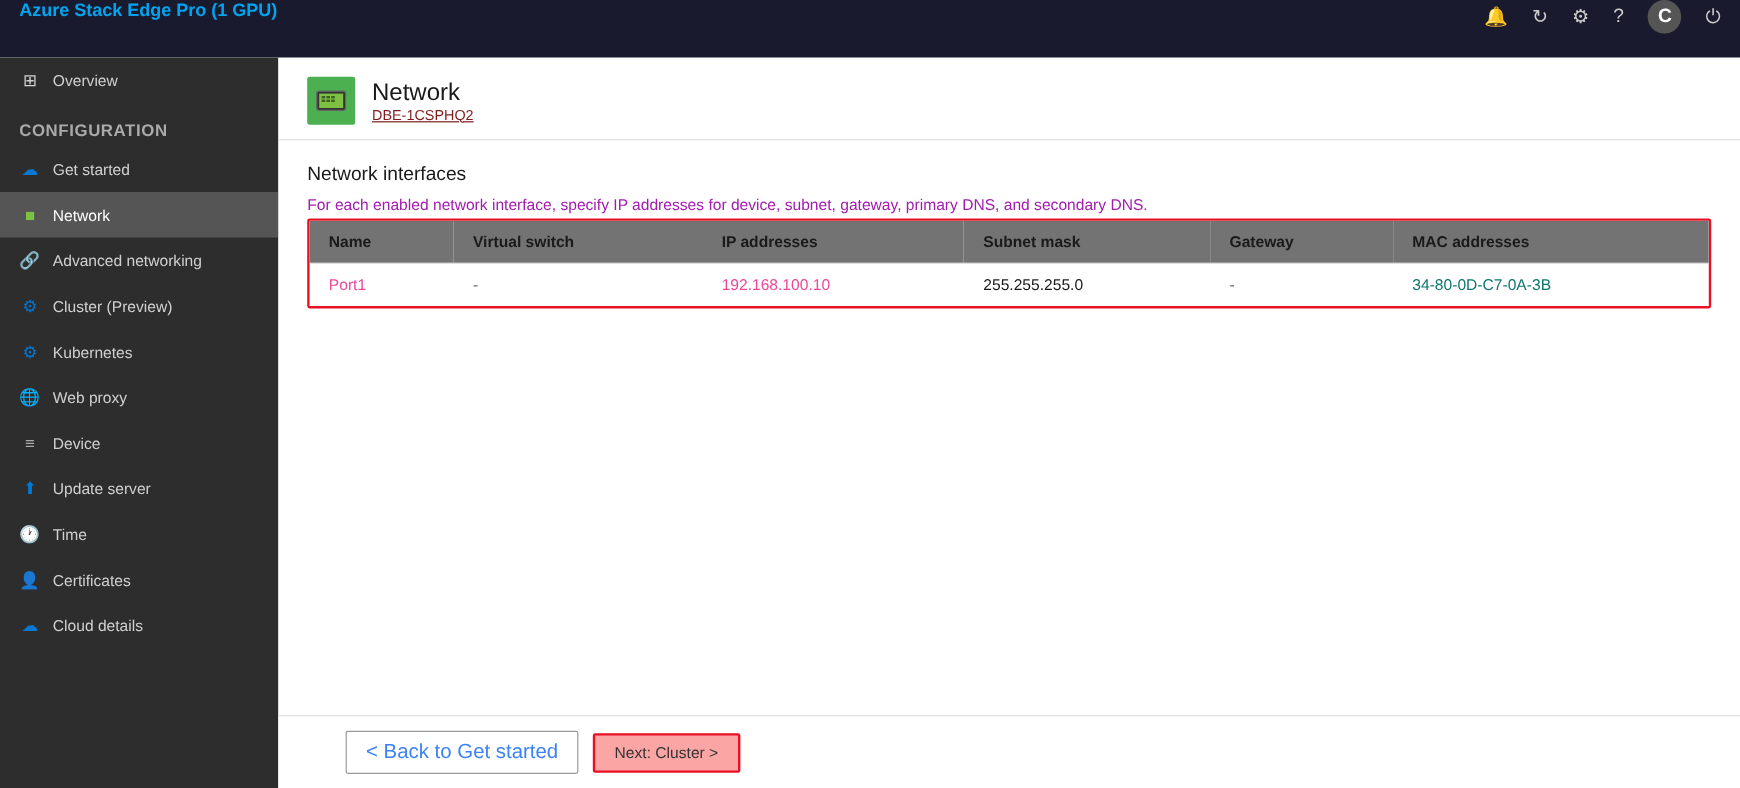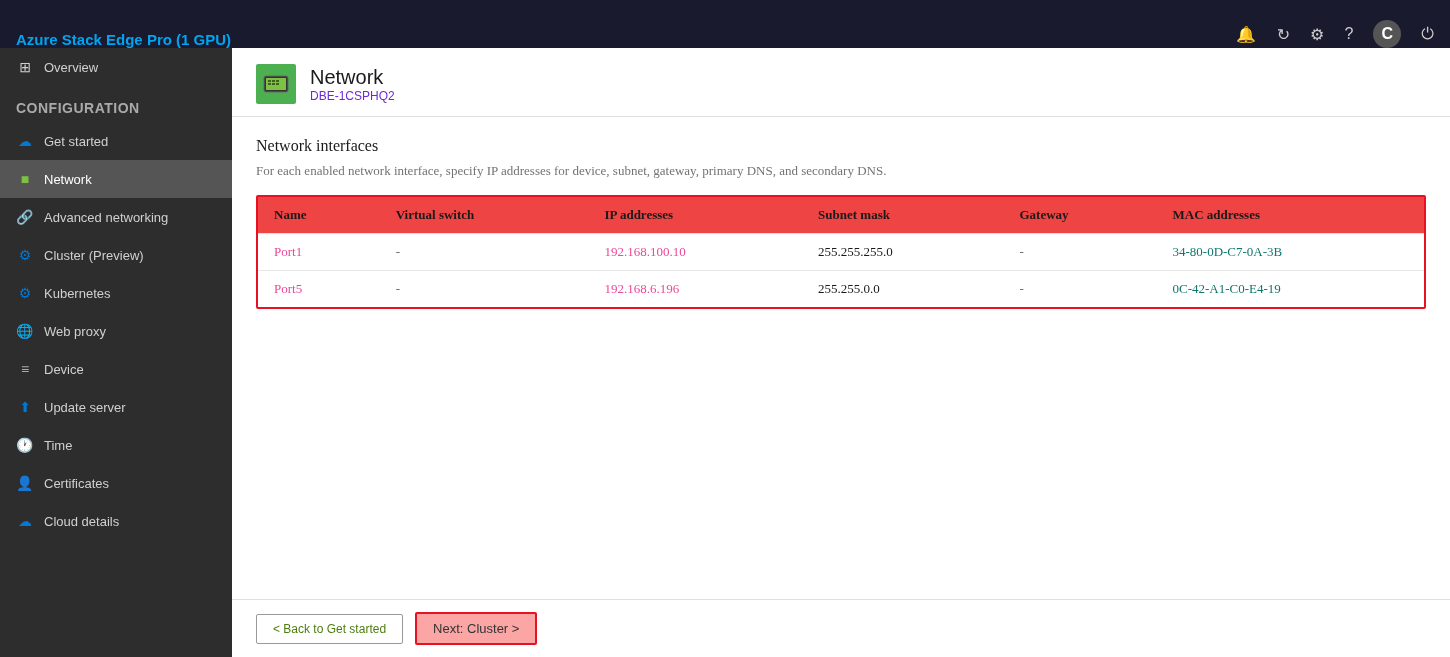--- a/index.html
+++ b/index.html
@@ -3,21 +3,21 @@
   <meta charset="utf-8">
   <style>
     * { box-sizing: border-box; margin: 0; padding: 0; }
     body { font-family: 'Segoe UI', sans-serif; font-size: 13px; background: #f0f0f0; display: flex; flex-direction: column; height: 657px; width: 1450px; overflow: hidden; }
 
     
     .topbar {
       background: #1a1a2e;
       height: 48px;
       display: flex;
-      align-items: flex-end;
+      align-items: flex-start;
       justify-content: space-between;
       padding: 0 16px;
       flex-shrink: 0;
     }
     .topbar-title {
       color: #00a4ef;
       font-size: 15px;
       font-weight: 600;
     }
     .topbar-icons {
@@ -105,57 +105,57 @@
       border-radius: 2px;
       font-size: 22px;
     }
     .page-header-text .title {
       font-size: 20px;
       font-weight: 300;
       color: #1a1a1a;
     }
     .page-header-text .subtitle {
       font-size: 12px;
-      color: #6d28d9;
+      color: #7f1d1d;
+      text-decoration: underline;
     }
 
     
     .page-body {
       flex: 1;
       padding: 20px 24px;
       overflow-y: auto;
-      font-family: Liberation Serif, serif;
     }
 
     .section-title {
       font-size: 16px;
       font-weight: 400;
       color: #1a1a1a;
       margin-bottom: 8px;
     }
     .section-desc {
       font-size: 13px;
-      color: #737373;
-      margin-bottom: 16px;
+      color: #a21caf;
+      margin-bottom: 4px;
     }
 
     
     .table-container {
       border: 2px solid #e81123;
       border-radius: 2px;
       overflow: hidden;
     }
 
     table {
       width: 100%;
       border-collapse: collapse;
       font-size: 13px;
     }
     thead tr {
-      background: #ef4444;
+      background: #737373;
     }
     th {
       text-align: left;
       padding: 10px 16px;
       font-weight: 600;
       color: #1a1a1a;
       border-bottom: 1px solid #e0e0e0;
       font-size: 13px;
     }
     td {
@@ -186,24 +186,25 @@
       display: flex;
       gap: 12px;
       align-items: center;
       flex-shrink: 0;
       background: #fff;
     }
     .btn-secondary {
       padding: 7px 16px;
       border: 1px solid #999;
       background: #fff;
-      color: #4d7c0f;
-      font-size: 12px;
+      color: #3b82f6;
+      font-size: 17px;
       cursor: pointer;
       border-radius: 2px;
+      margin-left: 32px;
     }
     .btn-primary {
       padding: 7px 16px;
       border: 2px solid #e81123;
       background: #fca5a5;
       color: #333;
       font-size: 13px;
       cursor: pointer;
       border-radius: 2px;
     }
@@ -329,28 +330,20 @@
           </thead>
           <tbody id="table-body">
           <tr>
                 <td><a class="link-text">Port1</a></td>
                 <td class="dash">-</td>
                 <td><a class="link-text">192.168.100.10</a></td>
                 <td>255.255.255.0</td>
                 <td class="dash">-</td>
                 <td class="mac-text">34-80-0D-C7-0A-3B</td>
               </tr>
-              <tr>
-                <td><a class="link-text">Port5</a></td>
-                <td class="dash">-</td>
-                <td><a class="link-text">192.168.6.196</a></td>
-                <td>255.255.0.0</td>
-                <td class="dash">-</td>
-                <td class="mac-text">0C-42-A1-C0-E4-19</td>
-              </tr>
             </tbody>
         </table>
       </div>
     </div>
 
     <div class="footer">
       <button class="btn-secondary">&lt; Back to Get started</button>
       <button class="btn-primary">Next: Cluster &gt;</button>
     </div>
   </div>

